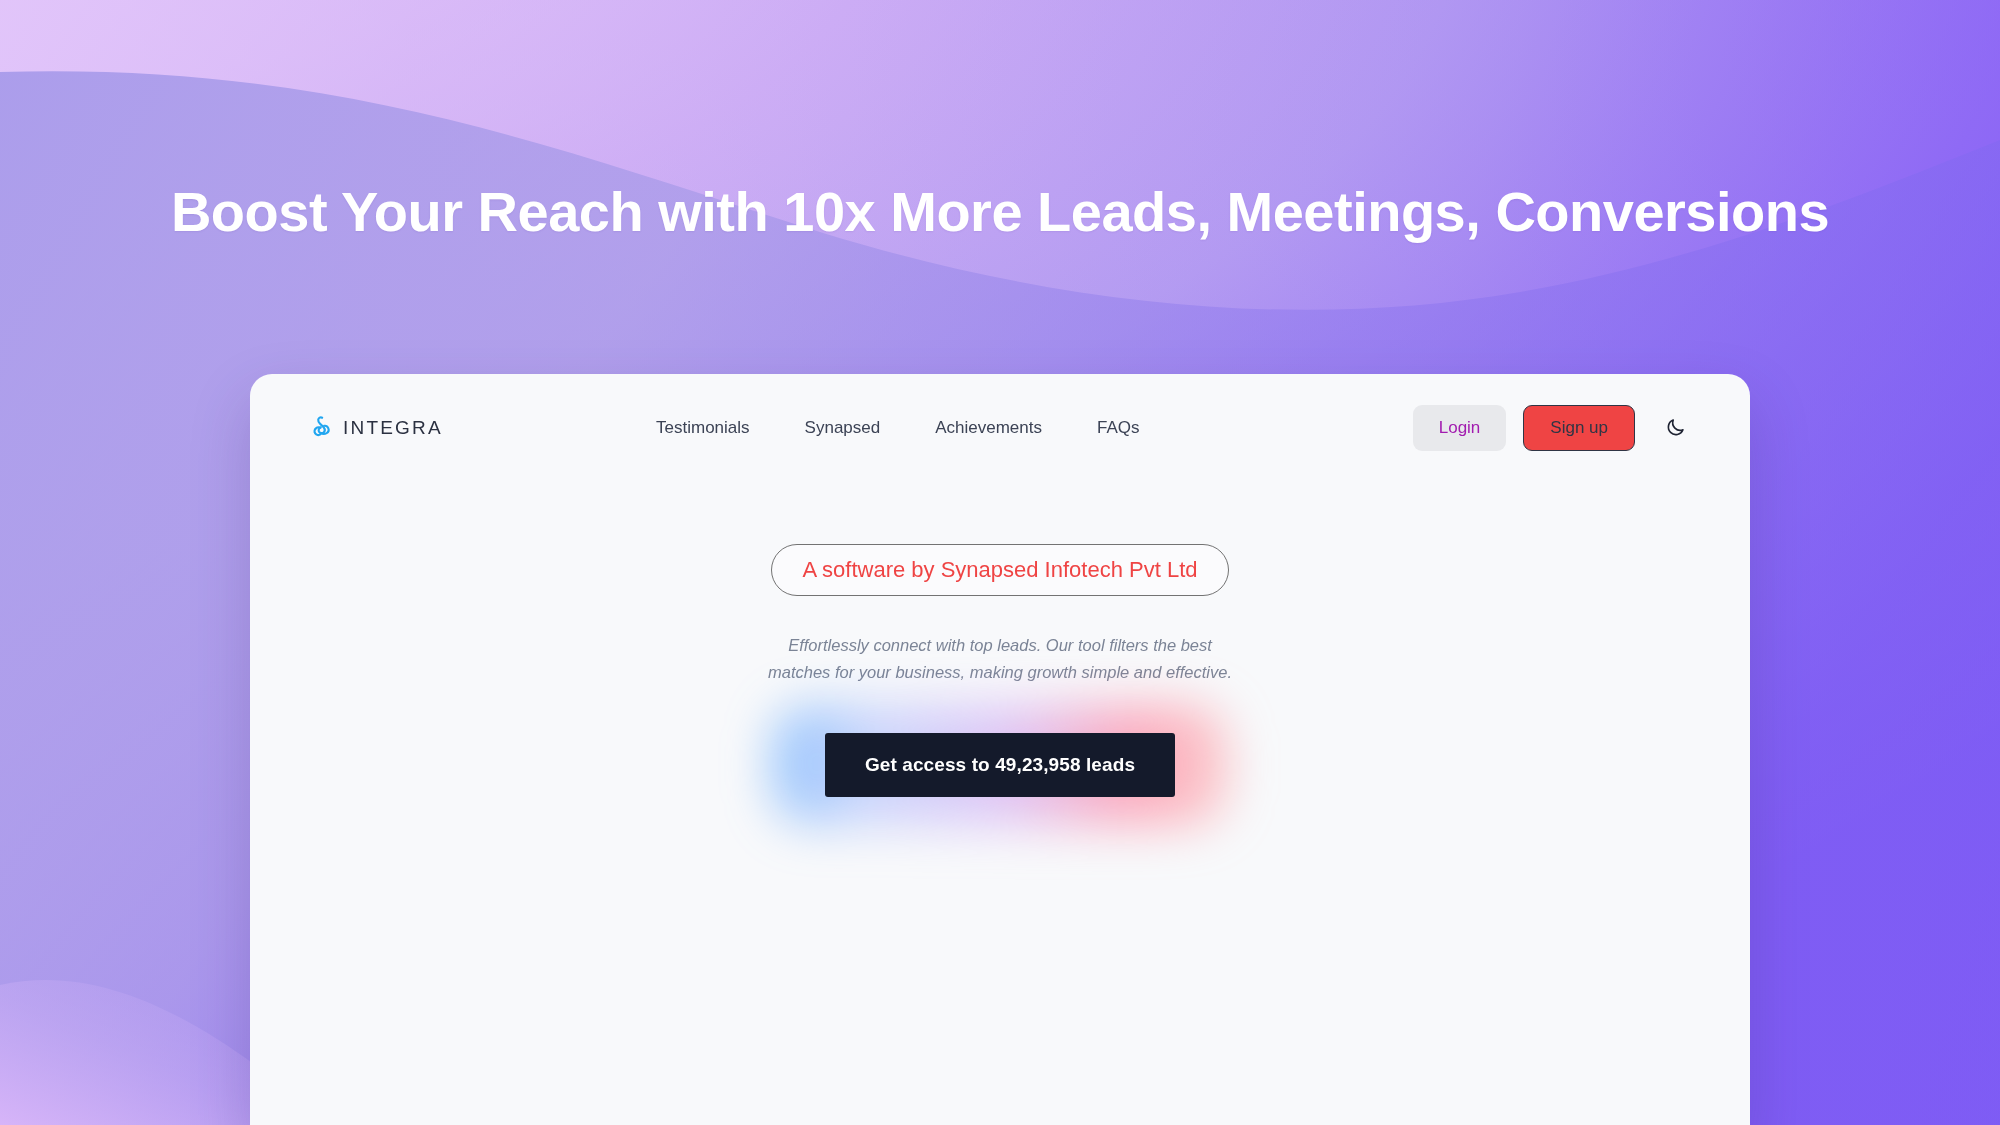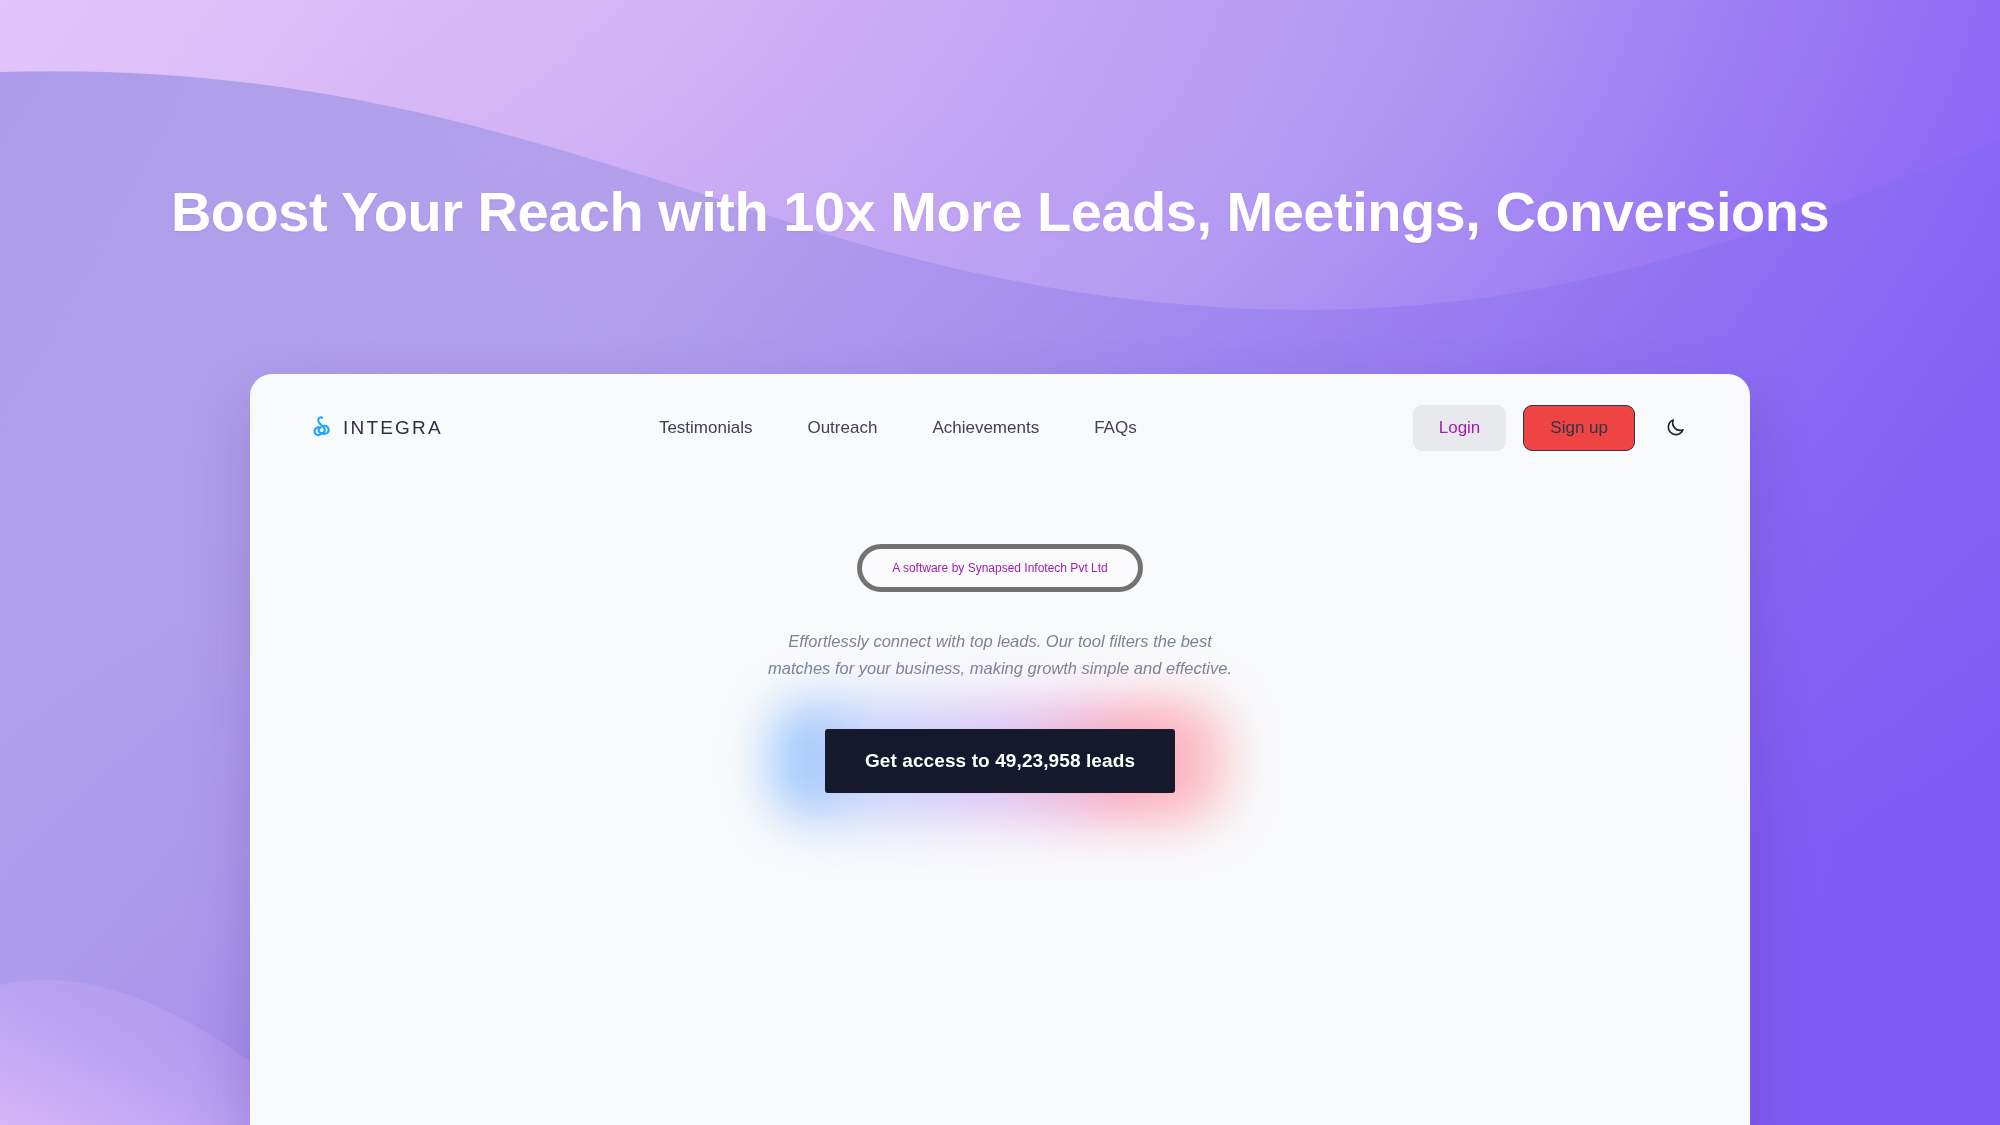--- a/index.html
+++ b/index.html
@@ -166,26 +166,26 @@
   }
 
   
   .hero {
     text-align: center;
     padding-top: 63px;
   }
 
   .eyebrow-pill {
     display: inline-block;
-    border: 5px solid #737373;
+    border: 1px solid #737373;
     background: #fbfbfd;
     border-radius: 999px;
     padding: 12px 30px;
-    font-size: 12px;
-    color: #a21caf;
+    font-size: 22px;
+    color: #ef4444;
   }
 
   .hero-title {
     margin-top: 36px;
     font-size: 62px;
     font-weight: 700;
     line-height: 1.085;
     color: #161b2e;
     letter-spacing: -1.2px;
   }
@@ -284,21 +284,21 @@
       <svg class="brand-mark" viewBox="0 0 24 24" fill="none">
         <path d="M12.6 3.3c-1.5-.9-3.3.1-3.5 1.8-.2 1.4.6 2.6 1.6 3.6 1.1 1.1 2.4 2 3.3 3.2 1 1.3 1.3 3.1.1 4.3-1.3 1.3-3.6.9-4.4-.7-.6-1.3.1-2.9 1.4-3.4" stroke="#21a6f0" stroke-width="1.9" stroke-linecap="round" stroke-linejoin="round"></path>
         <path d="M11.1 12.1c-1.4-.5-3-.3-4.1.7-1.3 1.1-1.6 3.1-.6 4.5 1 1.5 3.1 1.9 4.6.9" stroke="#21a6f0" stroke-width="1.9" stroke-linecap="round" stroke-linejoin="round"></path>
         <path d="M11.3 16.9c1.6.9 3.6 1 5.2.1 1.5-.9 2.2-2.9 1.5-4.5-.6-1.4-2.2-2.3-3.7-2" stroke="#21a6f0" stroke-width="1.9" stroke-linecap="round" stroke-linejoin="round"></path>
       </svg>
       <span class="brand-name">INTEGRA</span>
     </div>
 
     <div class="nav-links">
       <a class="nav-link" href="#">Testimonials</a>
-      <a class="nav-link" href="#">Outreach</a>
+      <a class="nav-link" href="#">Synapsed</a>
       <a class="nav-link" href="#">Achievements</a>
       <a class="nav-link" href="#">FAQs</a>
     </div>
 
     <div class="nav-actions">
       <button class="btn-login">Login</button>
       <button class="btn-signup">Sign up</button>
       <button class="theme-toggle">
         <svg width="21" height="21" viewBox="0 0 24 24" fill="none">
           <path d="M20.5 14.6A8.6 8.6 0 0 1 9.4 3.5a8.6 8.6 0 1 0 11.1 11.1z" stroke="#1f2433" stroke-width="1.9" stroke-linecap="round" stroke-linejoin="round"></path>

